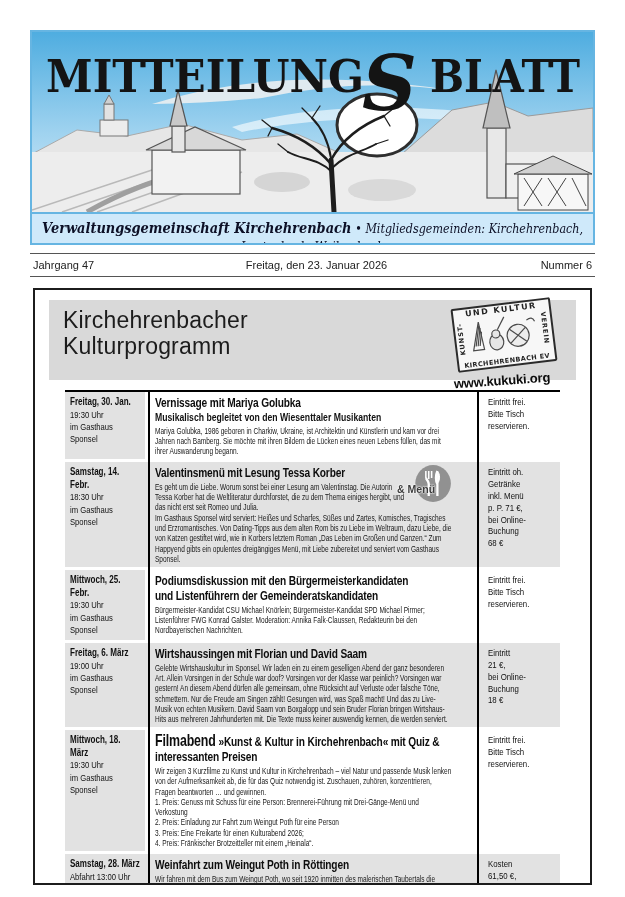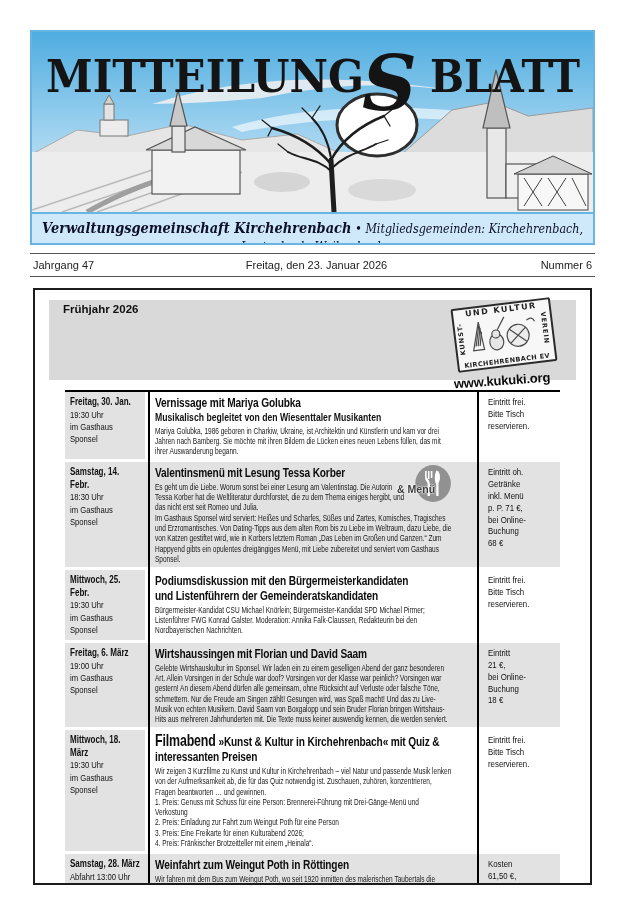--- a/index.html
+++ b/index.html
@@ -169,21 +169,22 @@
 
   <div class="issueline">
     <span>Jahrgang 47</span>
     <span class="issue-center">Freitag, den 23. Januar 2026</span>
     <span>Nummer 6</span>
   </div>
 
   <div class="mainbox">
 
     <div class="prog-head">
-      <div class="prog-season">Frühjahr 2026</div>
+      <div class="prog-title">Kirchehrenbacher
+Kulturprogramm</div>
 
       <div class="stamp-wrap">
         <div class="stamp">
           <div class="stamp-top">UND KULTUR</div>
           <div class="stamp-left">KUNST-</div>
           <div class="stamp-right">VEREIN</div>
           <div class="stamp-bottom">KIRCHEHRENBACH EV</div>
           <svg class="stamp-art" width="70" height="36" viewBox="0 0 70 36">
             <g stroke="#4a4a4a" fill="none" stroke-width="1.2">
               <path d="M4,32 L12,4 L15,32 Z"></path>

